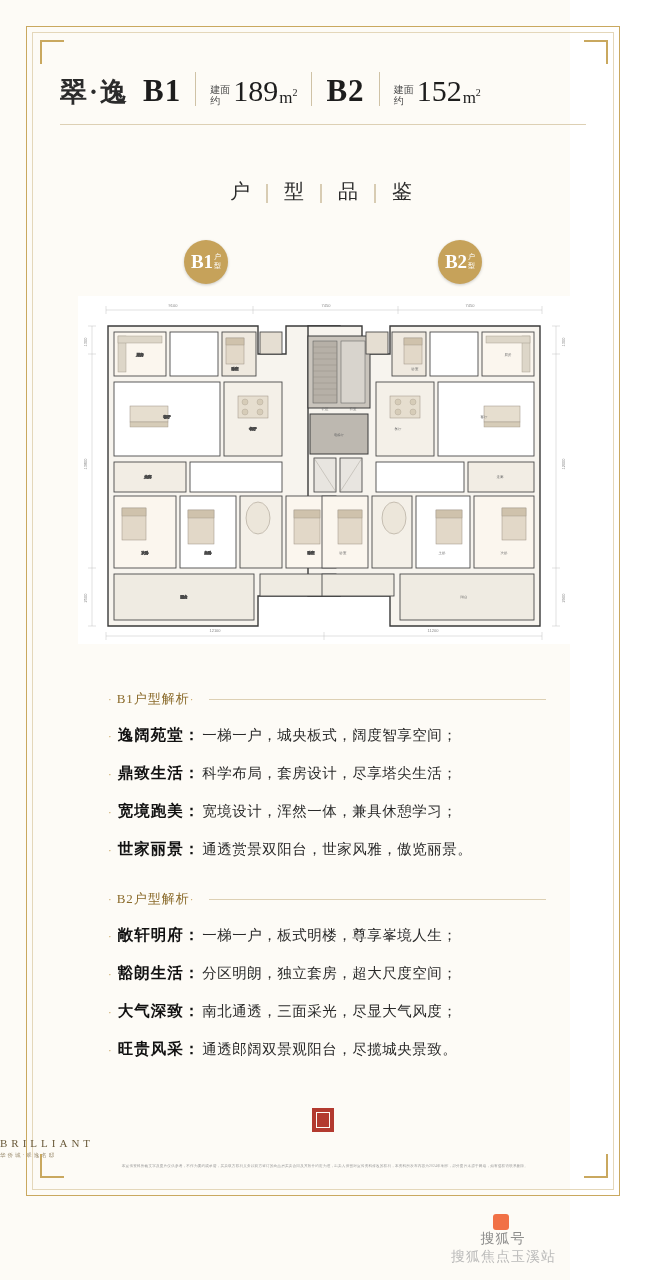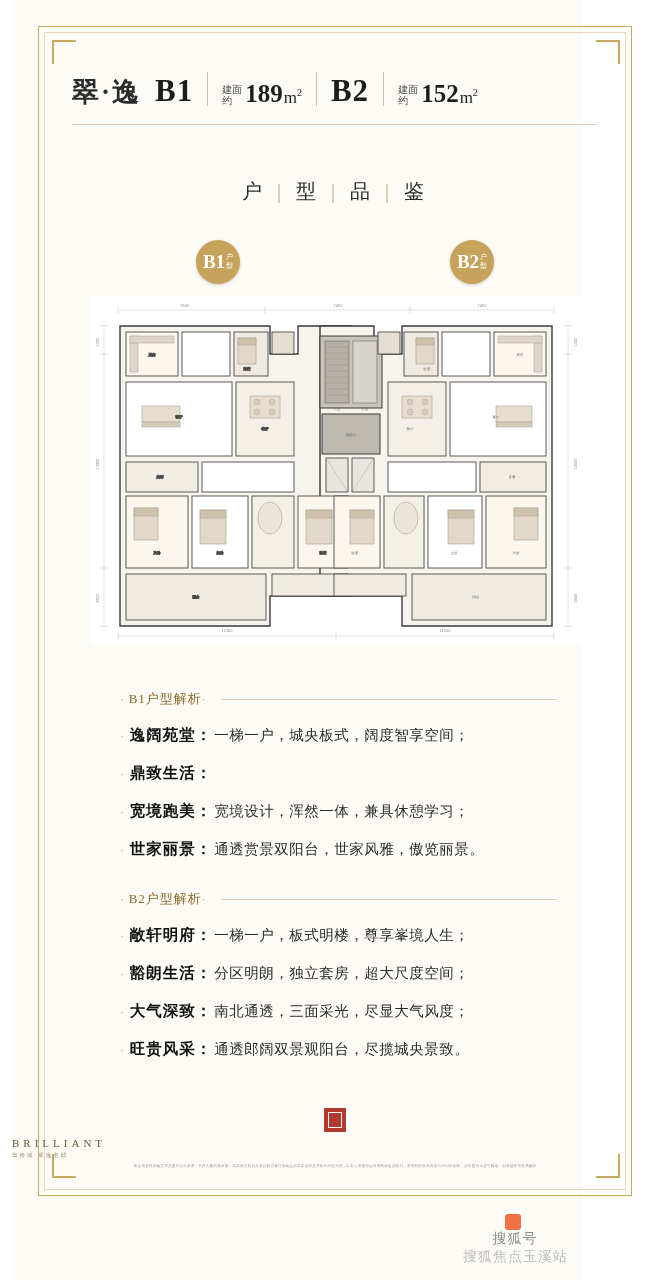--- a/index.html
+++ b/index.html
@@ -9,21 +9,21 @@
   }
   body {
     width: 646px;
     height: 1280px;
     position: relative;
     font-family: "Liberation Serif", "DejaVu Serif", serif;
     overflow: hidden;
   }
   .page {
     position: absolute;
-    left: 12px; top: 0;
+    left: 0; top: 0;
     width: 570px;
     height: 1280px;
     background: #fdfbf6;
   }
   
   .frame-outer {
     position: absolute;
     left: 26px; top: 26px;
     width: 594px; height: 1170px;
     border: 1px solid #c9a85f;
@@ -82,22 +82,22 @@
   .area-prefix {
     font-size: 10px;
     color: #4a4a4a;
     margin-right: 3px;
     margin-bottom: 0;
     line-height: 1.1;
     letter-spacing: 0;
     width: 20px;
   }
   .area-val {
-    font-size: 25px;
-    font-weight: bold;
+    font-size: 30px;
+    font-weight: normal;
     color: #1d1d1d;
     line-height: 1;
   }
   .area-unit {
     font-size: 17px;
     color: #1d1d1d;
     line-height: 1;
     margin-left: 1px;
   }
   .area-sup {
@@ -532,20 +532,21 @@
       <span class="line"></span>
     </div>
     <div class="an-item">
       <span class="bullet">·</span>
       <span class="term">逸阔苑堂：</span>
       <span class="desc">一梯一户，城央板式，阔度智享空间；</span>
     </div>
     <div class="an-item">
       <span class="bullet">·</span>
       <span class="term">鼎致生活：</span>
+      <span class="desc">科学布局，套房设计，尽享塔尖生活；</span>
     </div>
     <div class="an-item">
       <span class="bullet">·</span>
       <span class="term">宽境跑美：</span>
       <span class="desc">宽境设计，浑然一体，兼具休憩学习；</span>
     </div>
     <div class="an-item">
       <span class="bullet">·</span>
       <span class="term">世家丽景：</span>
       <span class="desc">通透赏景双阳台，世家风雅，傲览丽景。</span>

